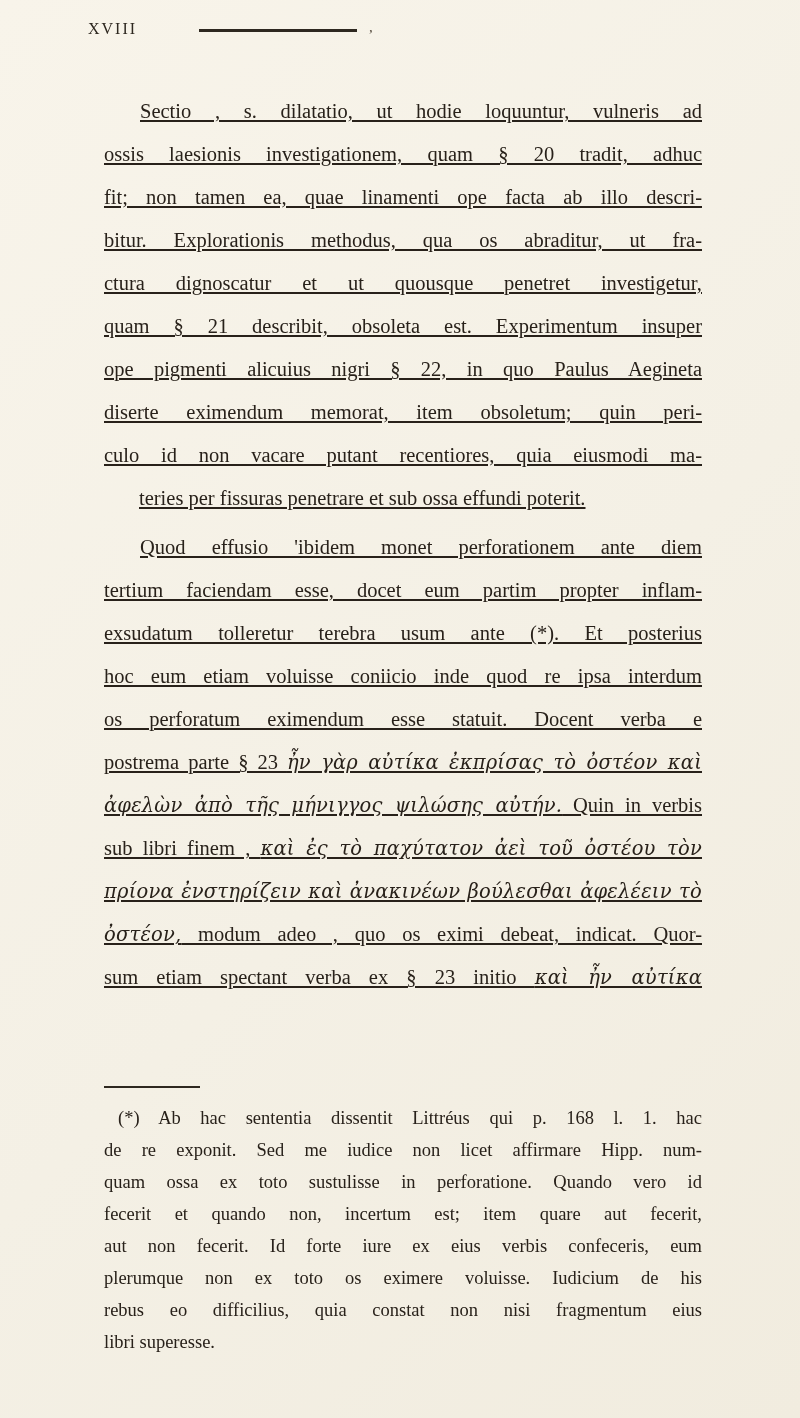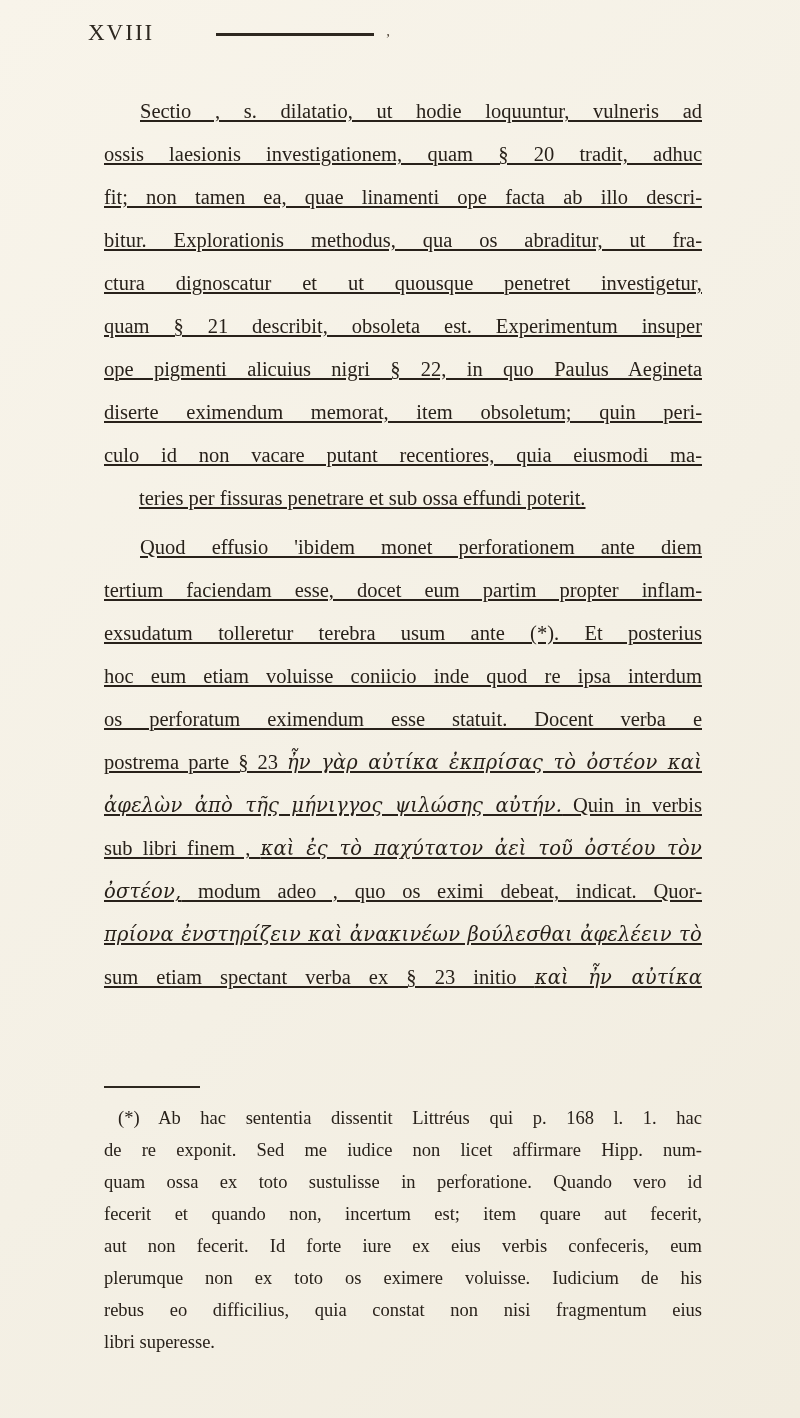--- a/index.html
+++ b/index.html
@@ -12,21 +12,21 @@
   }
   .page {
     position: relative; width: 800px; height: 1418px; overflow: hidden;
     background: linear-gradient(135deg, #f8f4ea 0%, #f4f0e5 55%, #f1ecdf 100%);
   }
   .header {
     position: absolute; top: 20px; left: 88px;
     display: flex; align-items: center;
   }
   .pagenum {
-    font-size: 23px; letter-spacing: 2px; color: #2e2820;
+    font-size: 16px; letter-spacing: 2px; color: #2e2820;
   }
   .header-rule {
     display: inline-block; width: 158px; height: 0;
     border-top: 3px solid #2e2820; margin-left: 62px; margin-top: 3px;
   }
   .header-mark {
     font-size: 15px; margin-left: 12px; color: #574d40; margin-top: -4px;
   }
   .body-text {
     position: absolute; left: 104px; top: 90px; width: 598px; text-decoration: underline;
@@ -86,22 +86,22 @@
       </div>
       <div class="paragraph">
         <div class="line first"><span class="latin">Quod effusio 'ibidem monet perforationem ante diem</span></div>
         <div class="line"><span class="latin">tertium faciendam esse, docet eum partim propter inflam-</span></div>
         <div class="line"><span class="latin">exsudatum tolleretur terebra usum ante (*). Et posterius</span></div>
         <div class="line"><span class="latin">hoc eum etiam voluisse coniicio inde quod re ipsa interdum</span></div>
         <div class="line"><span class="latin">os perforatum eximendum esse statuit. Docent verba e</span></div>
         <div class="line"><span class="latin">postrema parte § 23 </span><span class="greek">ἦν γὰρ αὐτίκα ἐκπρίσας τὸ ὀστέον καὶ</span></div>
         <div class="line"><span class="greek">ἀφελὼν ἀπὸ τῆς μήνιγγος ψιλώσης αὐτήν.</span><span class="latin"> Quin in verbis</span></div>
         <div class="line"><span class="latin">sub libri finem , </span><span class="greek">καὶ ἐς τὸ παχύτατον ἀεὶ τοῦ ὀστέου τὸν</span></div>
+        <div class="line"><span class="greek">πρίονα ἐνστηρίζειν καὶ ἀνακινέων βούλεσθαι ἀφελέειν τὸ</span></div>
         <div class="line"><span class="greek">ὀστέον,</span><span class="latin"> modum adeo , quo os eximi debeat, indicat. Quor-</span></div>
-        <div class="line"><span class="greek">πρίονα ἐνστηρίζειν καὶ ἀνακινέων βούλεσθαι ἀφελέειν τὸ</span></div>
         <div class="line"><span class="latin">sum etiam spectant verba ex § 23 initio </span><span class="greek">καὶ ἦν αὐτίκα</span></div>
       </div>
     </div>
 
   <div class="footnote">
     <div class="footnote-rule"></div>
     <div id="footnote-text">
         <div class="fline first"><span class="latin">(*) Ab hac sententia dissentit Littréus qui p. 168 l. 1. hac</span></div>
         <div class="fline"><span class="latin">de re exponit. Sed me iudice non licet affirmare Hipp. num-</span></div>
         <div class="fline"><span class="latin">quam ossa ex toto sustulisse in perforatione. Quando vero id</span></div>

